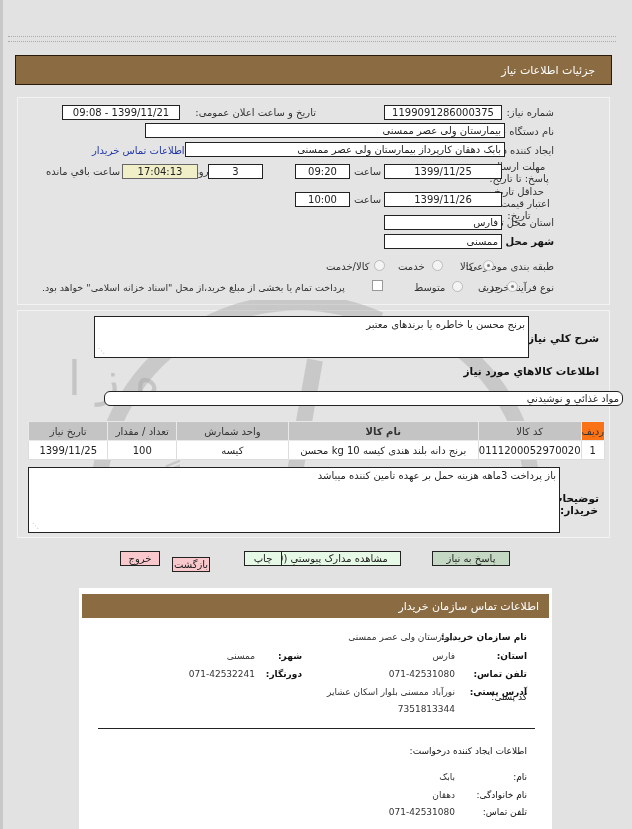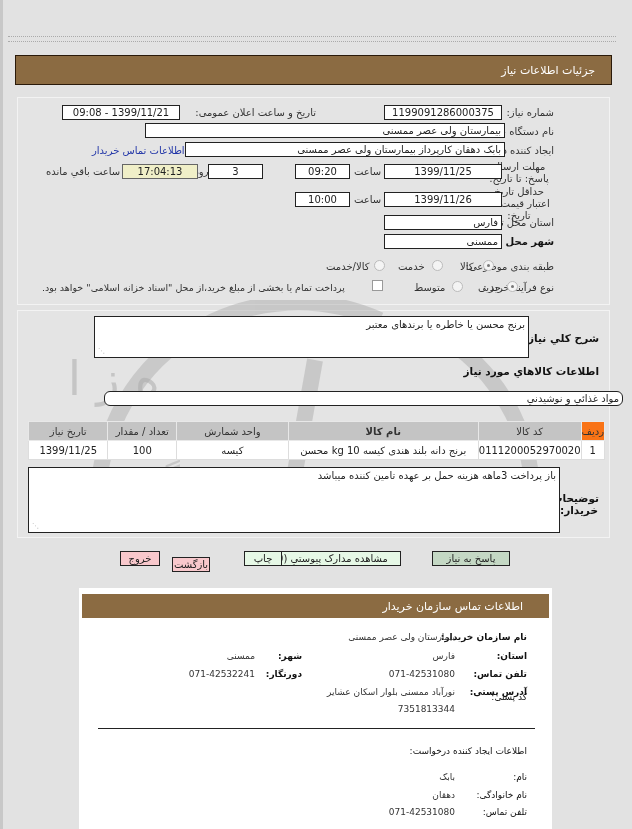--- a/index.html
+++ b/index.html
@@ -73,21 +73,21 @@
 
   .watermark { position: absolute; pointer-events: none; }
 
   .contact {
     position: absolute; left: 79px; top: 588px; width: 473px; height: 241px;
     background: #fff;
   }
   .contact-header {
     position: absolute; left: 3px; top: 6px; width: 467px; height: 24px;
     background: #8b6b42; color: #fff; font-size: 11px;
-    display: flex; align-items: center; padding-right: 26px;
+    display: flex; align-items: center; padding-right: 10px;
   }
   .c-lbl { position: absolute; font-size: 9px; color: #111; white-space: nowrap; font-weight: bold; padding-left: 46px; }
   .c-lbl.norm { font-weight: normal; }
   .c-val { position: absolute; font-size: 9px; color: #333; white-space: nowrap; }
   .c-line { position: absolute; left: 19px; top: 41px; width: 437px; border-top: 1px solid #222; }
 </style>
 </head>
 <body>
 
 <div class="left-edge"></div>

